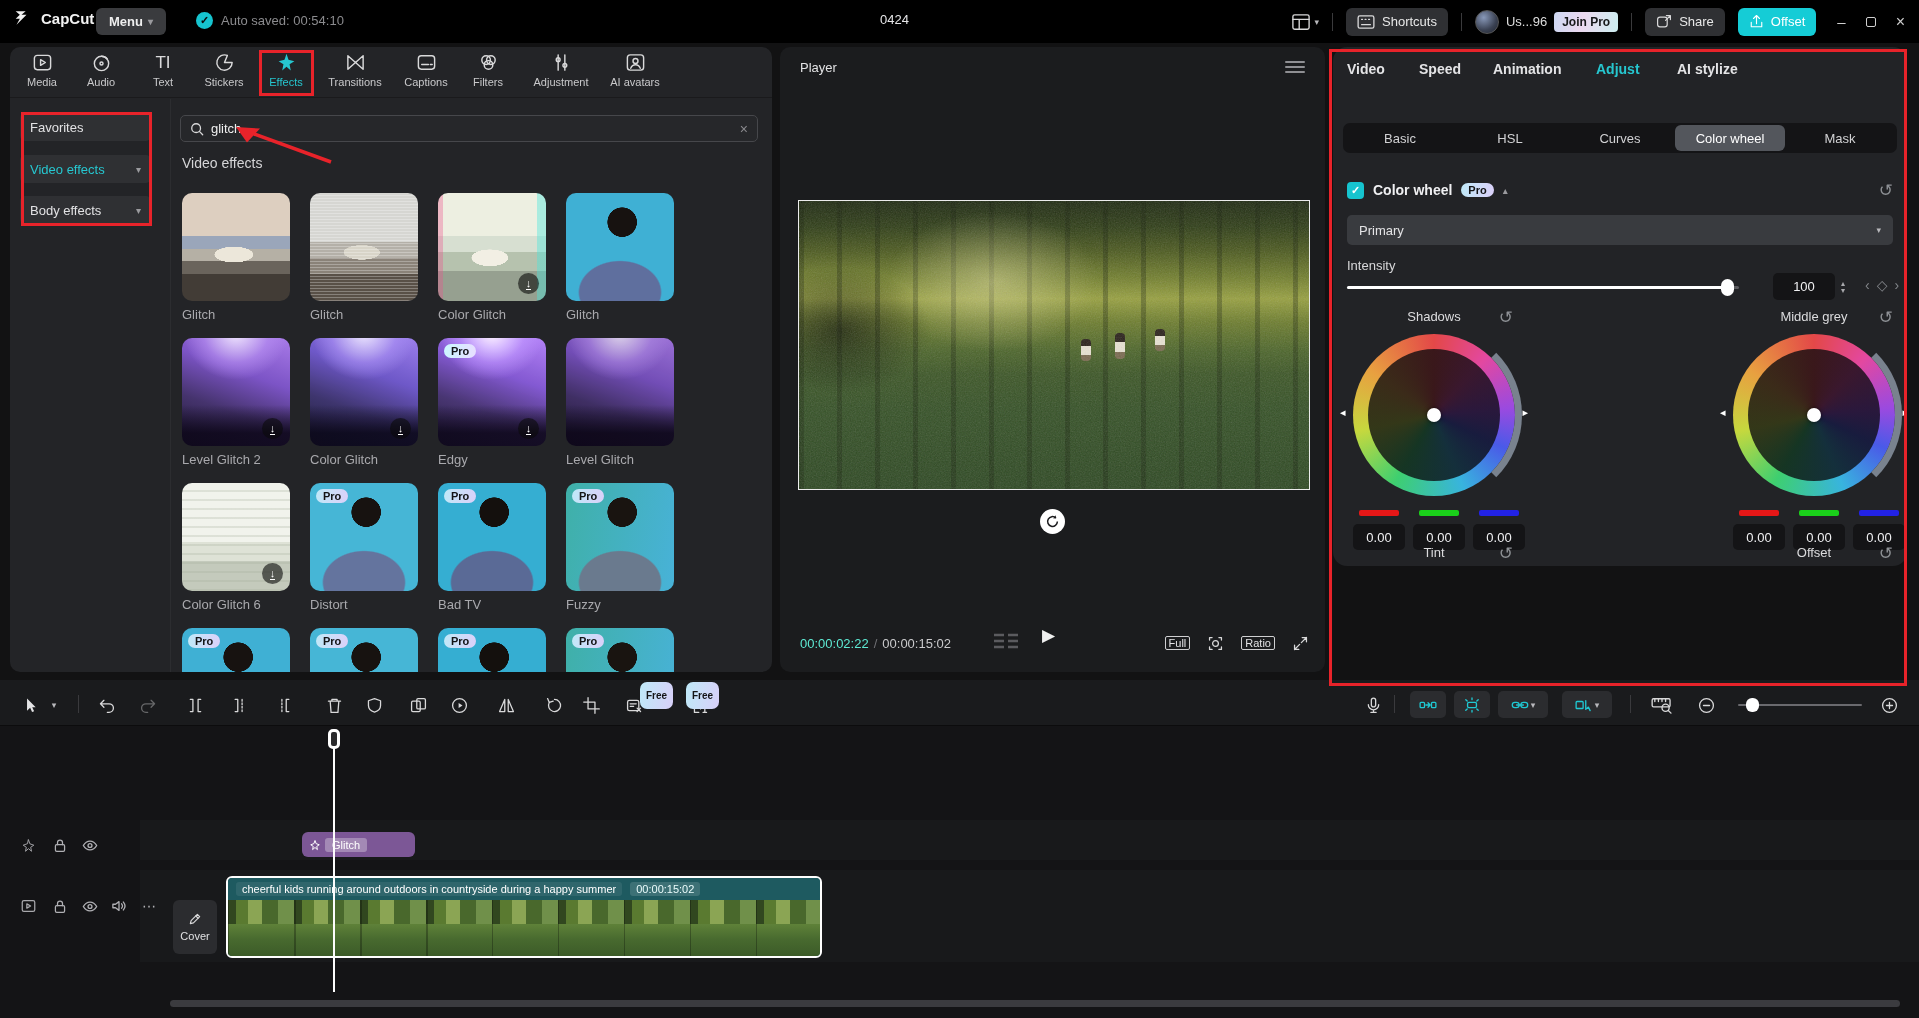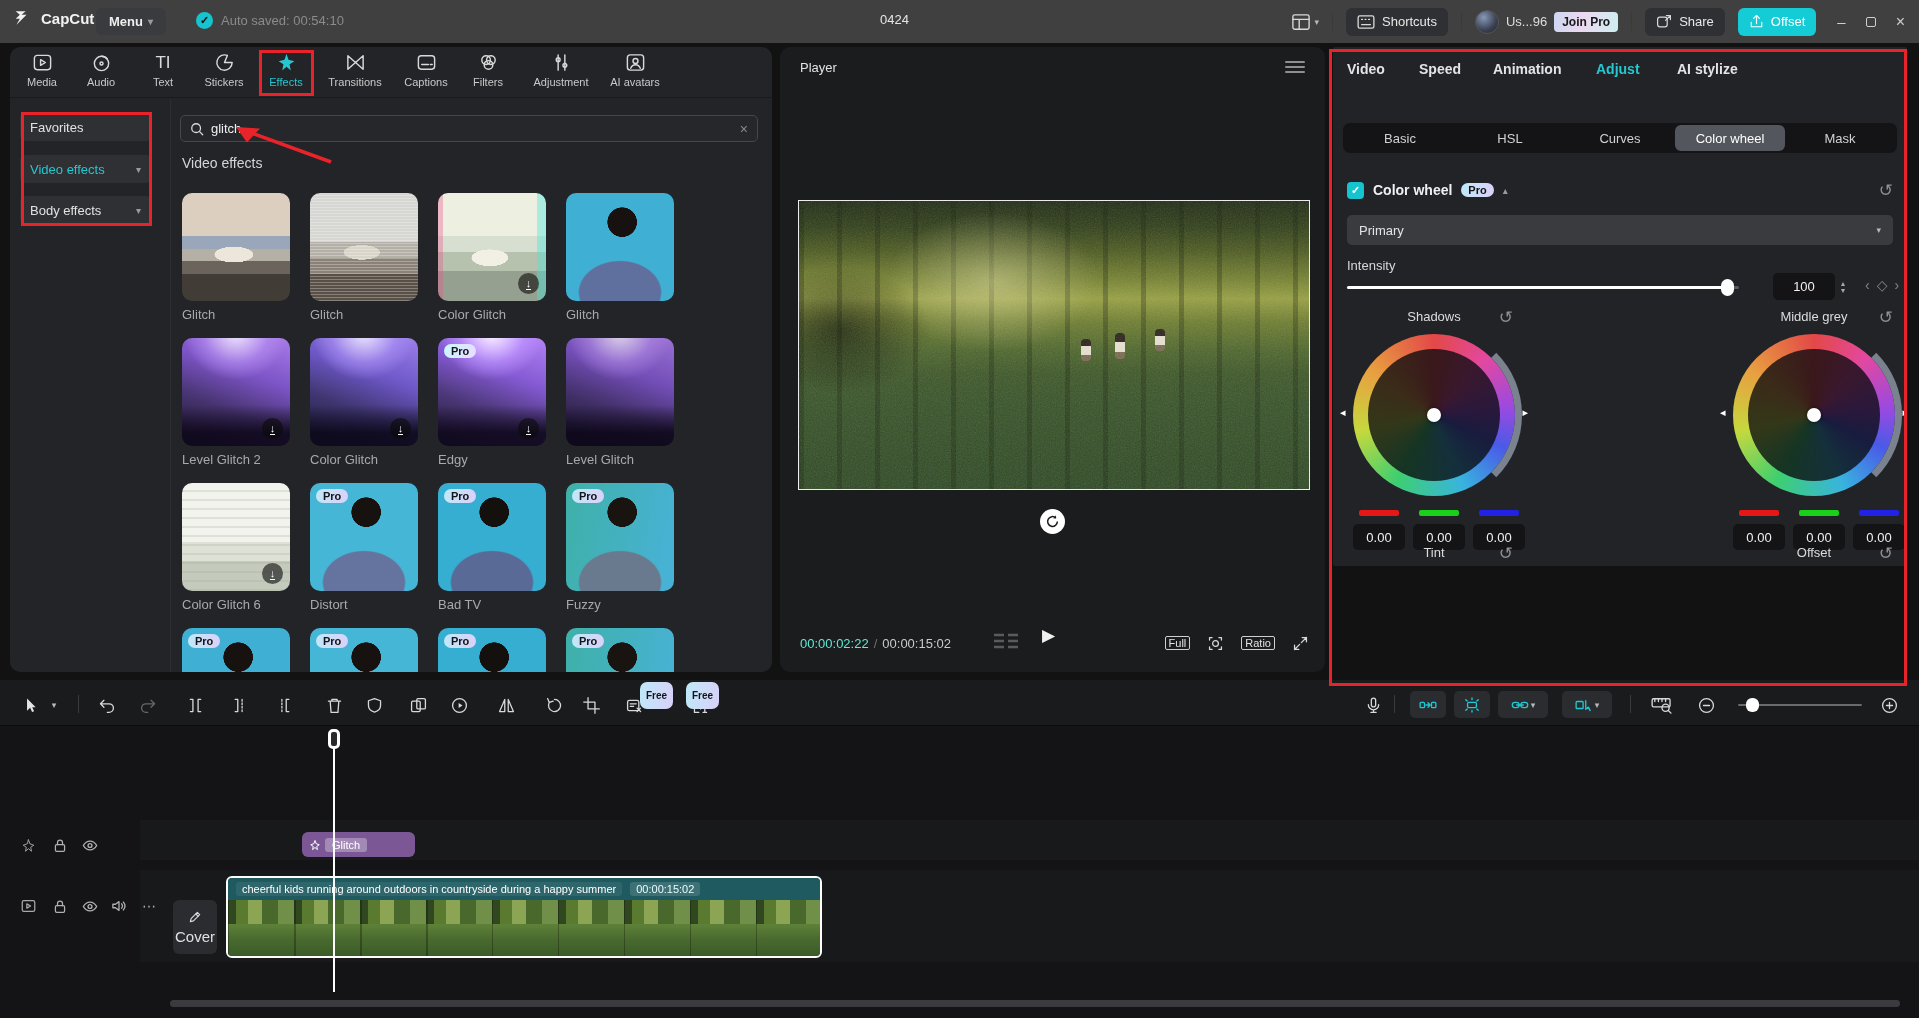--- a/index.html
+++ b/index.html
@@ -2,41 +2,41 @@
 <html><head>
 <meta charset="utf-8">
 <style>
   * { margin:0; padding:0; box-sizing:border-box; font-family:"Liberation Sans", sans-serif; }
   html,body { background:#0d0d0e; width:1919px; height:1018px; overflow:hidden; }
   #app { position:relative; width:1919px; height:1018px; background:#121213; color:#ddd; font-size:13px; }
   svg { display:block; }
   .ic { stroke:#d9d9da; fill:none; stroke-width:1.5; stroke-linecap:round; stroke-linejoin:round; }
 
   
-  .topbar { position:absolute; left:0; top:0; width:1919px; height:43px; background:#404040; display:flex; align-items:center;padding-left:33px; }
+  .topbar { position:absolute; left:0; top:0; width:1919px; height:43px; background:#000000; display:flex; align-items:center;padding-left:33px; }
   .logo { position:absolute; left:14px; top:9px; display:flex; align-items:center; gap:7px; }
   .logo-text { font-size:15px; font-weight:bold; color:#f2f2f2; }
   .menu-btn { position:absolute; left:96px; top:8px; width:70px; height:27px; background:#3a3b3e; border-radius:6px; display:flex; align-items:center; justify-content:center; gap:5px; color:#eee; font-weight:bold; }
   .autosave { position:absolute; left:196px; top:12px; display:flex; align-items:center; gap:8px; color:#8b8b8e; }
   .save-check { width:17px; height:17px; border-radius:50%; background:#16c4cf; color:#0b0b0b; font-size:11px; display:flex; align-items:center; justify-content:center; font-weight:bold; }
   .proj-title { position:absolute; left:880px; top:12px; color:#e6e6e8; }
   .tb-right { position:absolute; right:8px; top:0; height:43px; display:flex; align-items:center; gap:13px; }
   .tb-sep { width:1px; height:18px; background:#3a3a3c; }
   .tb-btn { height:28px; background:#2f3033; border-radius:6px; display:flex; align-items:center; gap:7px; padding:0 11px; color:#e8e8e8; }
   .avatar { width:24px; height:24px; border-radius:50%; background:radial-gradient(circle at 35% 30%, #8898b8, #3a4152 60%, #20242e); border:1px solid #555; }
   .user-group { display:flex; align-items:center; gap:7px; }
   .joinpro { background:linear-gradient(100deg,#cdd7f2,#ecd9f0 45%,#cdeef0); color:#17181a; font-weight:bold; font-size:12px; border-radius:4px; padding:3px 8px; }
   .export-btn { background:#15ccd6; color:#fff; }
   .win { display:flex; align-items:center; gap:20px; margin:0 6px 0 8px; color:#cfcfcf; }
   .win-max { width:10px; height:10px; border:1.3px solid #cfcfcf; border-radius:2px; }
 
   
   .left-panel { position:absolute; left:10px; top:47px; width:762px; height:625px; background:#232427; border-radius:10px; overflow:hidden; }
   .player-panel { position:absolute; left:780px; top:47px; width:545px; height:625px; background:#1b1c1e; border-radius:10px; }
-  .adjust-panel { position:absolute; left:1333px; top:47px; width:574px; height:519px; background:#222326; border-radius:2px; overflow:hidden; }
+  .adjust-panel { position:absolute; left:1333px; top:47px; width:574px; height:519px; background:#222326; border-radius:14px; overflow:hidden; }
 
   
   .media-tabs { position:absolute; left:0; top:0; width:762px; height:51px; border-bottom:1px solid #1a1a1c; }
   .mtab { position:absolute; top:5px; width:64px; height:44px; display:flex; flex-direction:column; align-items:center; gap:3px; color:#c9c9cb; font-size:11px; }
   .mtab .lbl { white-space:nowrap; }
   .mtab.active { color:#26c7d0; }
 
   
   .side-item { position:absolute; left:10px; width:131px; height:28px; background:#2f3033; border-radius:5px; display:flex; align-items:center; justify-content:space-between; padding:0 10px; color:#e2e2e4; }
   .side-item.active { color:#26c7d0; }
@@ -147,21 +147,21 @@
   .ruler { position:absolute; left:0; top:48px; width:1919px; height:26px; }
   .limit-line { position:absolute; left:170px; top:0; width:1749px; height:2px; background:#55511e; }
   .ticks-minor { position:absolute; left:233px; right:0; top:8px; height:7px; background:repeating-linear-gradient(90deg,#47474b 0 1px, rgba(0,0,0,0) 1px 38.2px); }
   .ticks-major { position:absolute; left:233px; right:0; top:5px; height:12px; background:repeating-linear-gradient(90deg,#808084 0 1px, rgba(0,0,0,0) 1px 191px); }
   .rlabel { position:absolute; top:5px; font-size:11px; color:#7d7d82; }
   .track-row-fx { position:absolute; left:140px; top:140px; width:1779px; height:40px; background:#18191b; }
   .track-row-vid { position:absolute; left:140px; top:190px; width:1779px; height:92px; background:#18191b; }
   .th-ic { position:absolute; width:18px; height:18px; display:flex; align-items:center; justify-content:center; color:#b0b0b4; }
   .fx-clip { position:absolute; left:302px; top:152px; width:113px; height:25px; background:#7c5796; border-radius:6px; display:flex; align-items:center; gap:4px; padding:0 7px; }
   .fx-chip { background:rgba(255,255,255,.3); border-radius:3px; color:#fff; font-size:11px; padding:1px 7px; }
-  .cover-btn { position:absolute; left:173px; top:220px; width:44px; height:54px; background:#2b2c2f; border-radius:6px; display:flex; flex-direction:column; align-items:center; justify-content:center; gap:4px; color:#e0e0e2; font-size:15px; }
+  .cover-btn { position:absolute; left:173px; top:220px; width:44px; height:54px; background:#2b2c2f; border-radius:6px; display:flex; flex-direction:column; align-items:center; justify-content:center; gap:4px; color:#e0e0e2; font-size:11px; }
   .vid-clip { position:absolute; left:226px; top:196px; width:596px; height:82px; border:2px solid #fff; border-radius:6px; overflow:hidden; background:#1e5a60; }
   .vc-head { height:22px; background:#1e5a60; display:flex; align-items:center; gap:8px; padding:0 8px; }
   .vc-title { color:#fff; font-size:11px; white-space:nowrap; overflow:hidden; text-overflow:ellipsis; max-width:430px; background:rgba(255,255,255,.08); border-radius:3px; padding:1px 6px; }
   .vc-dur { color:#eafcfc; font-size:11px; background:rgba(255,255,255,.14); border-radius:3px; padding:1px 6px; }
   .vc-strip { height:56px; background-image:
       repeating-linear-gradient(90deg, rgba(0,0,0,.28) 0 1.5px, rgba(0,0,0,0) 1.5px 66px),
       repeating-linear-gradient(90deg,#31471f 0 8px,#5a7a30 8px 20px,#8ba554 20px 34px,#49682c 34px 50px,#70904a 50px 66px),
       linear-gradient(180deg,#7f9e4e 0%,#5d8038 45%,#486a2f 70%,#3c5b28 100%);
     background-size:auto, 66px 24px, auto; background-repeat:repeat, repeat-x, no-repeat; }
   .playhead-line { position:absolute; left:333px; top:66px; width:2px; height:246px; background:#fdfdfd; }

